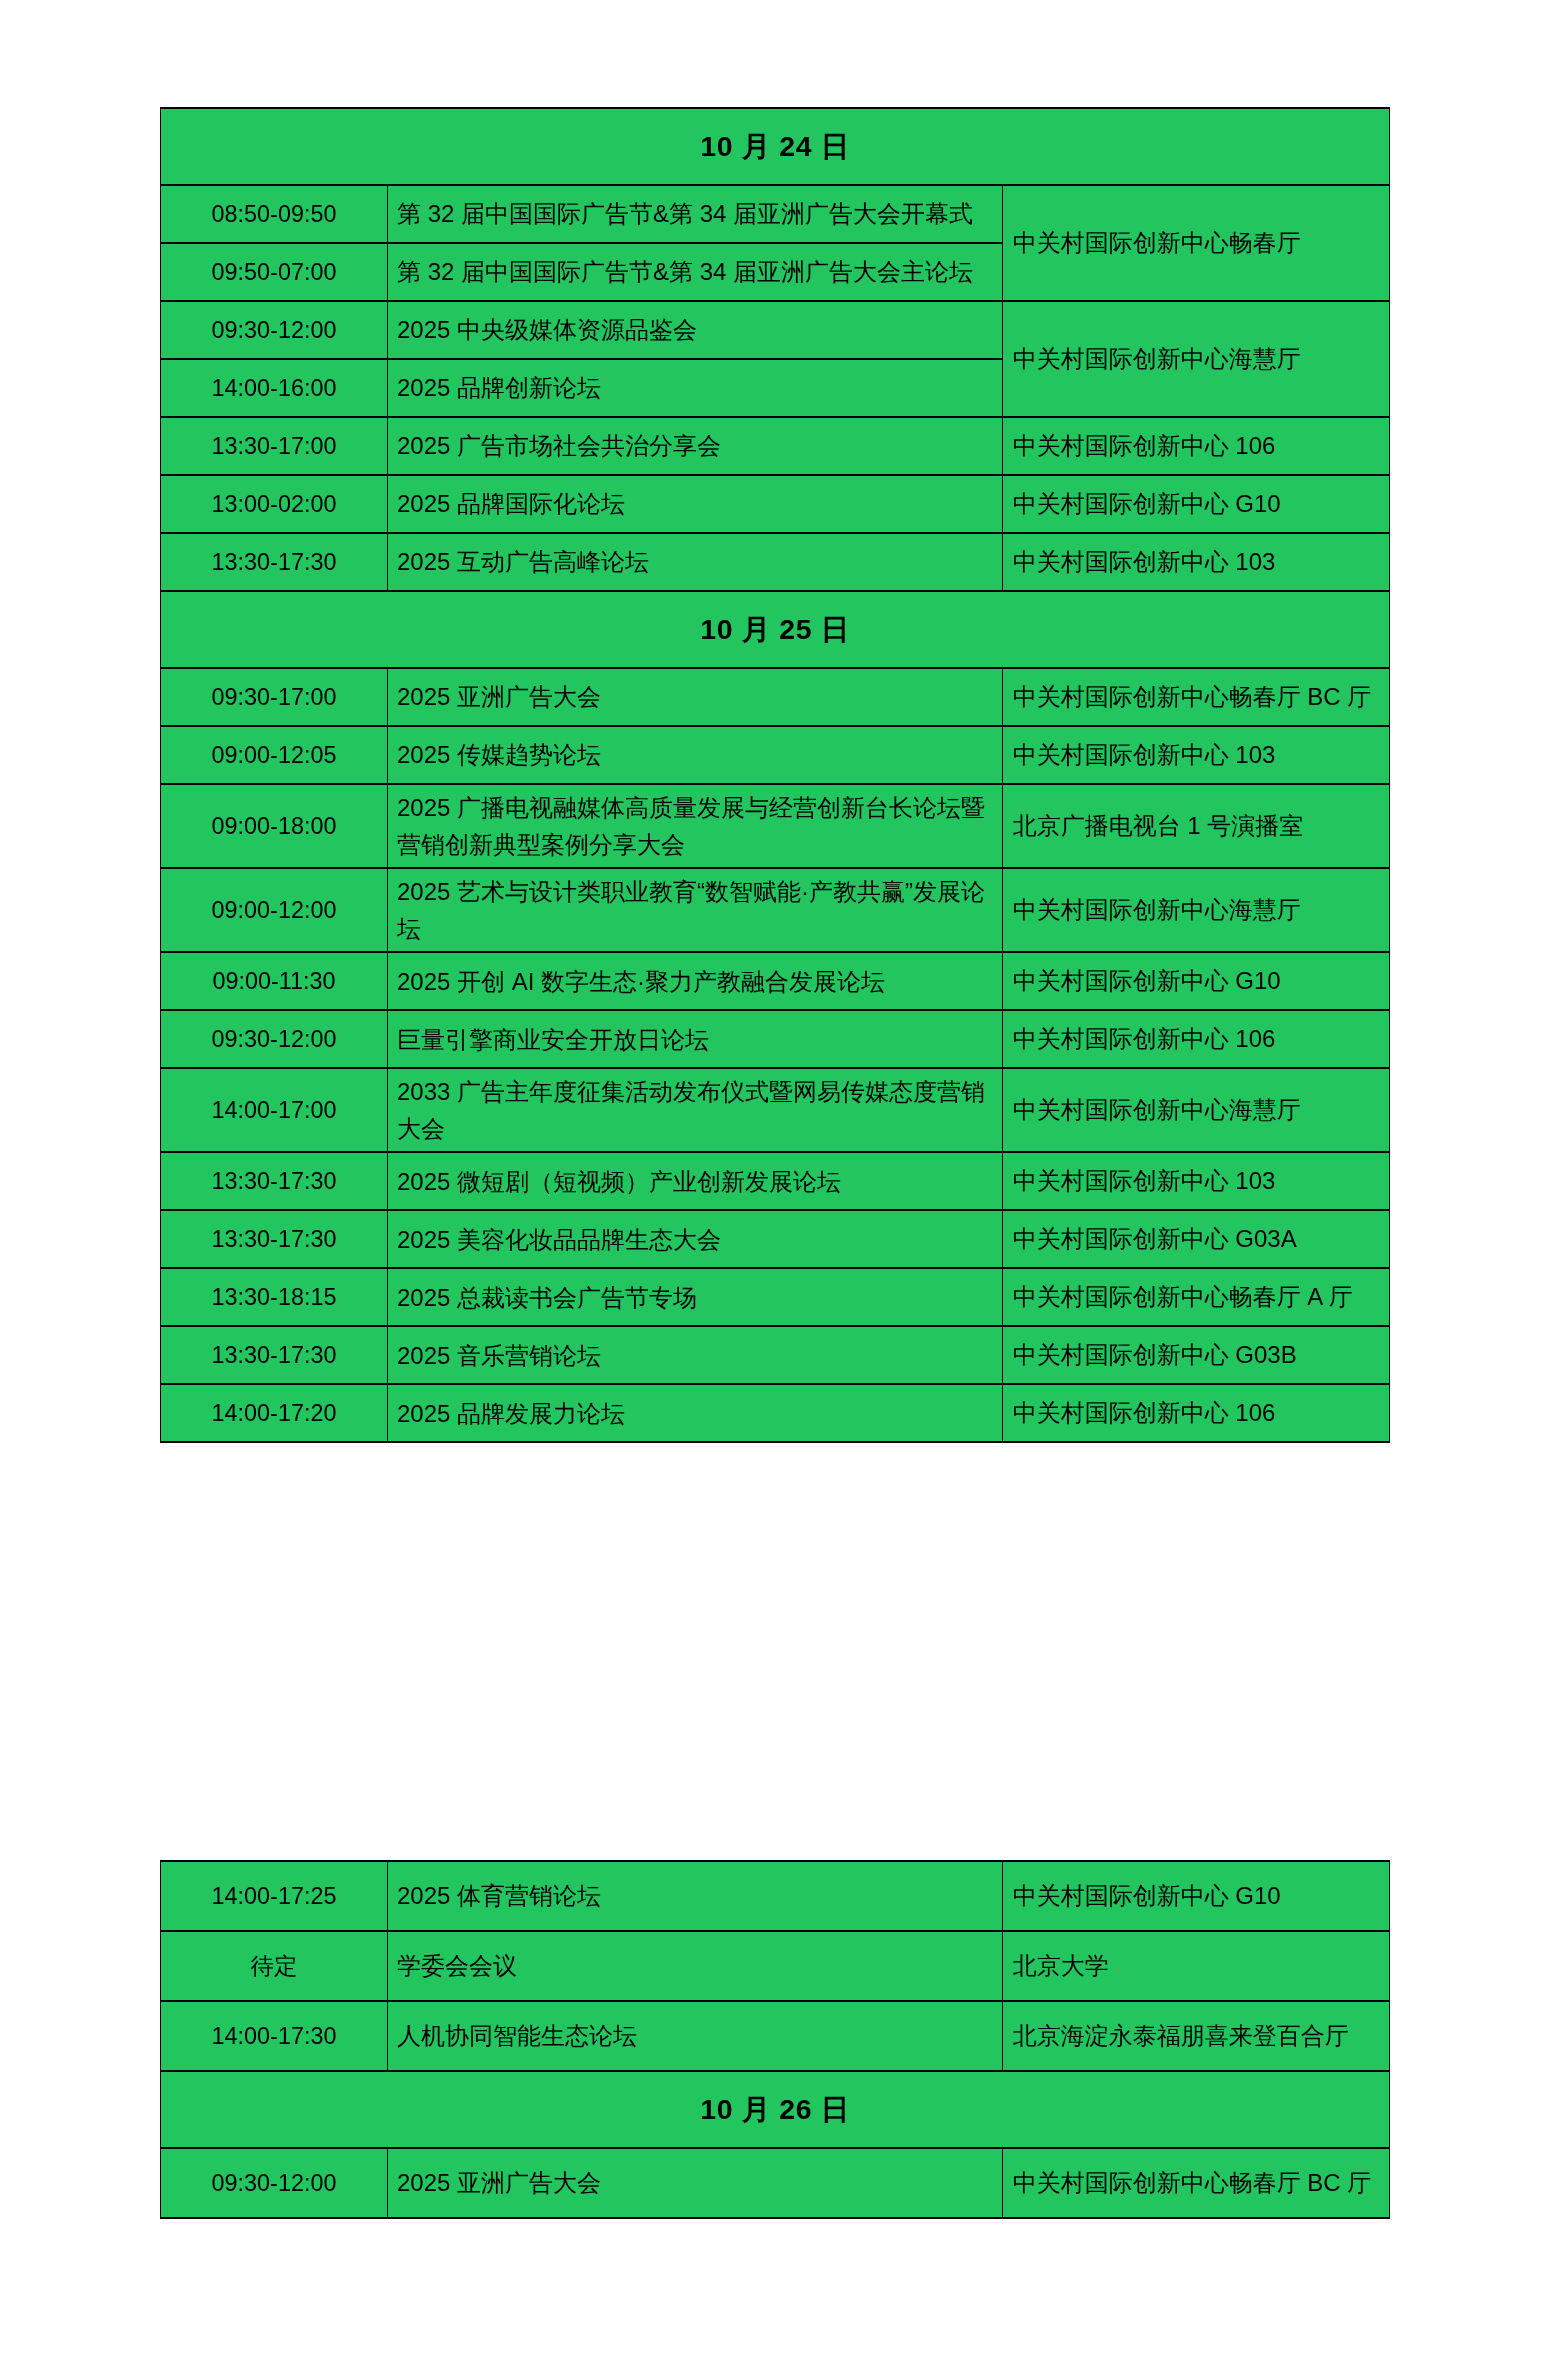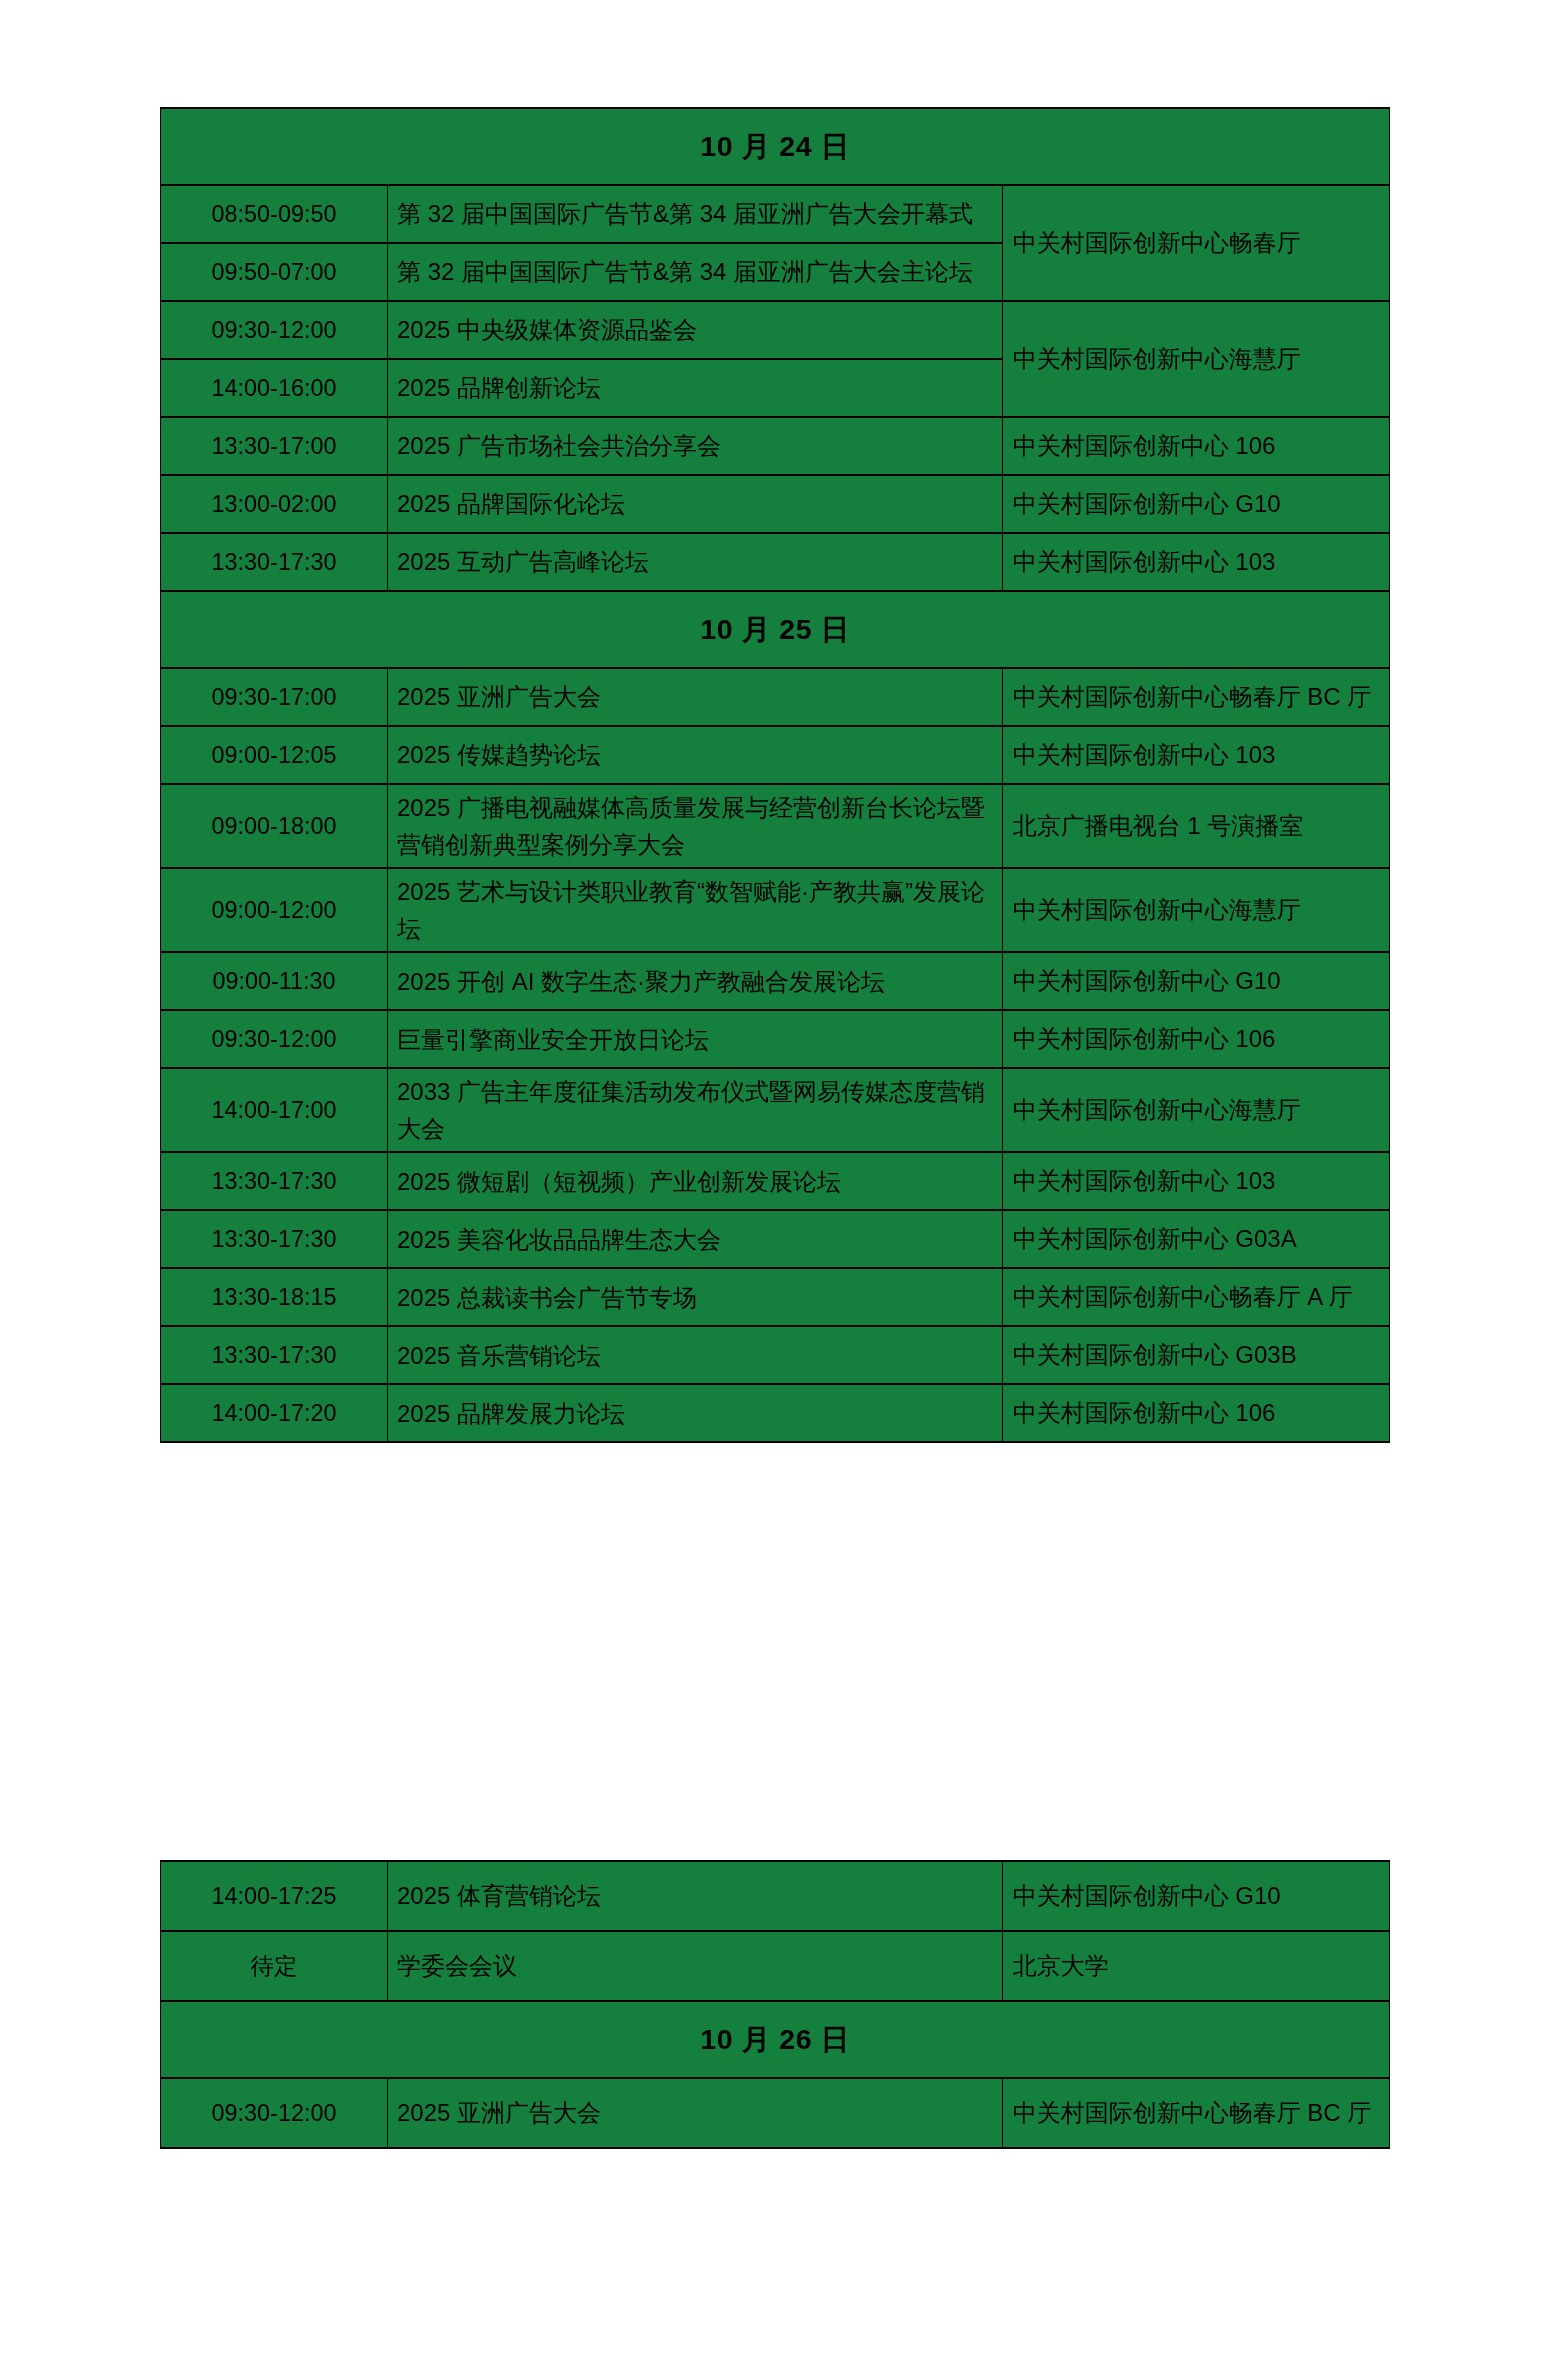--- a/index.html
+++ b/index.html
@@ -13,21 +13,21 @@
     position: relative;
     font-family: "Liberation Sans", "DejaVu Sans", sans-serif;
     color: #000000;
   }
   .schedule {
     position: absolute;
     left: 160px;
     border-collapse: collapse;
     table-layout: fixed;
     width: 1229px;
-    background: #15803d;
+    background: #22c55e;
   }
   #table1 { top: 107px; }
   #table2 { top: 1860px; }
   .schedule td {
     border: 1.3px solid #000000;
     border-top-width: 2.6px;
     border-bottom-width: 2.6px;
     vertical-align: middle;
     overflow: hidden;
   }
@@ -180,20 +180,25 @@
       <tr class="data-row">
         <td class="time">14:00-17:25</td>
         <td class="event">2025 体育营销论坛</td>
         <td class="loc">中关村国际创新中心 G10</td>
       </tr>
       <tr class="data-row">
         <td class="time">待定</td>
         <td class="event">学委会会议</td>
         <td class="loc">北京大学</td>
       </tr>
+      <tr class="data-row">
+        <td class="time">14:00-17:30</td>
+        <td class="event">人机协同智能生态论坛</td>
+        <td class="loc">北京海淀永泰福朋喜来登百合厅</td>
+      </tr>
       <tr class="header-row">
         <td class="date" colspan="3">10 月 26 日</td>
       </tr>
       <tr class="data-row">
         <td class="time">09:30-12:00</td>
         <td class="event">2025 亚洲广告大会</td>
         <td class="loc">中关村国际创新中心畅春厅 BC 厅</td>
       </tr>
     </tbody>
 </table>

